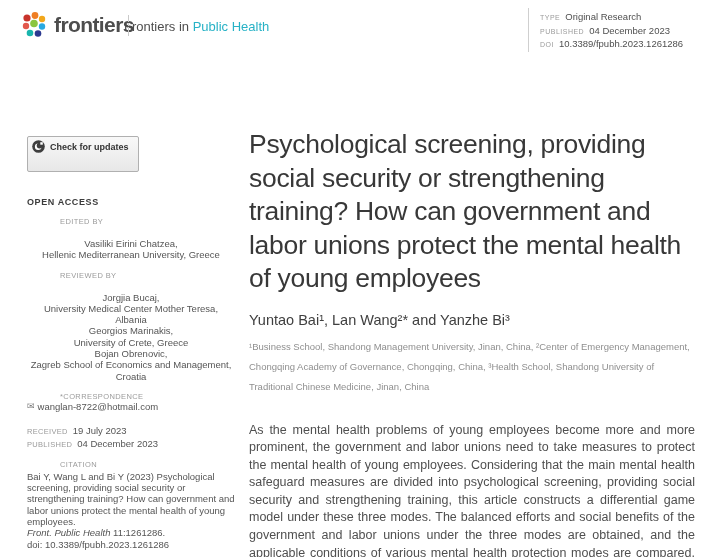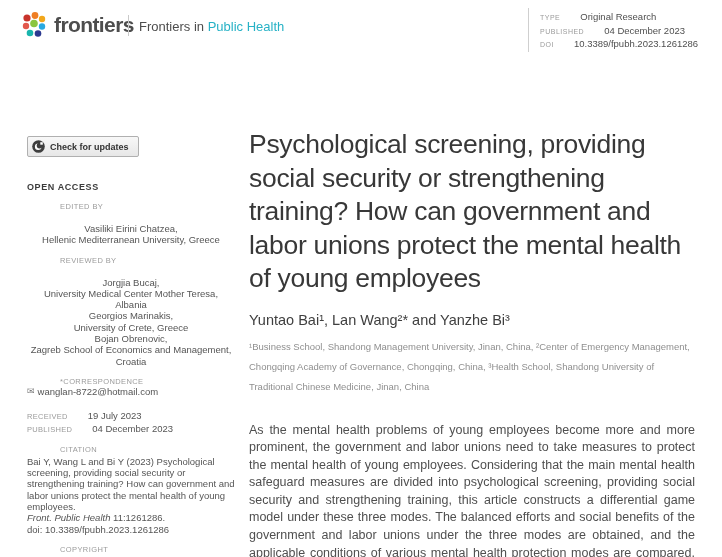--- a/index.html
+++ b/index.html
@@ -5,31 +5,31 @@
 <style>
   html,body { margin:0; padding:0; background:#ffffff; }
   body { font-family:"Liberation Sans","DejaVu Sans",sans-serif; }
   .page { position:relative; width:722px; height:557px; background:#ffffff; overflow:hidden; }
 
   
   .hdr-logo { position:absolute; left:21px; top:11px; display:flex; align-items:center; }
   .logo-icon { width:27px; height:27px; display:block; }
   .wordmark { margin-left:6px; font-size:21px; font-weight:bold; color:#4d4d4d; letter-spacing:-0.6px; }
   .hdr-divider { position:absolute; left:128px; top:15px; width:1px; height:21px; background:#c9c9c9; }
-  .hdr-journal { position:absolute; left:139px; top:19px; font-size:13px; color:#4d4d4d;text-align:right; }
+  .hdr-journal { position:absolute; left:124px; top:19px; font-size:13px; color:#4d4d4d;text-align:right; }
   .hdr-journal .accent { color:#27b2c6; }
 
   .hdr-meta-rule { position:absolute; left:528px; top:8px; width:1px; height:44px; background:#cfcfcf; }
   .hdr-meta { position:absolute; left:540px; top:11px; }
   .meta-row { font-size:9.5px; color:#4f4f4f; line-height:12.5px; white-space:nowrap; }
-  .meta-label { font-size:7px; color:#9b9b9b; letter-spacing:0.5px; margin-right:20px; }
+  .meta-label { font-size:7px; color:#9b9b9b; letter-spacing:0.5px; margin-right:5px; }
 
   
   .sidebar { position:absolute; left:27px; top:136px; width:208px; }
-  .btn-updates { display:inline-flex; align-items:center; gap:5px; padding:3px 9px 3px 4px;
+  .btn-updates { display:inline-flex; align-items:center; gap:5px; padding:3px 9px 18px 4px;
     background:linear-gradient(#f8f8f8,#e7e7e7); border:1px solid #b0b0b0; border-radius:2px;
     font-size:9px; font-weight:bold; color:#333; cursor:pointer; }
   .crossmark { width:13px; height:13px; display:block; }
   .oa { margin-top:25px; font-size:9px; font-weight:bold; letter-spacing:0.6px; color:#3b3b3b; }
   .side-label { margin-top:10px; font-size:7.5px; color:#9b9b9b; letter-spacing:0.4px;padding-left:33px; }
   .side-value { margin-top:12px; font-size:9.5px; color:#555555; line-height:11.3px; white-space:pre-line;text-align:center; }
   .email-row { display:flex; align-items:center; gap:3px; font-size:9.5px; color:#555555; line-height:11.3px; }
   .envelope { font-size:9px; color:#777777; line-height:1; }
   .dates { margin-top:13px; }
   .date-row { font-size:9.5px; color:#555555; line-height:11.3px; white-space:nowrap; }

